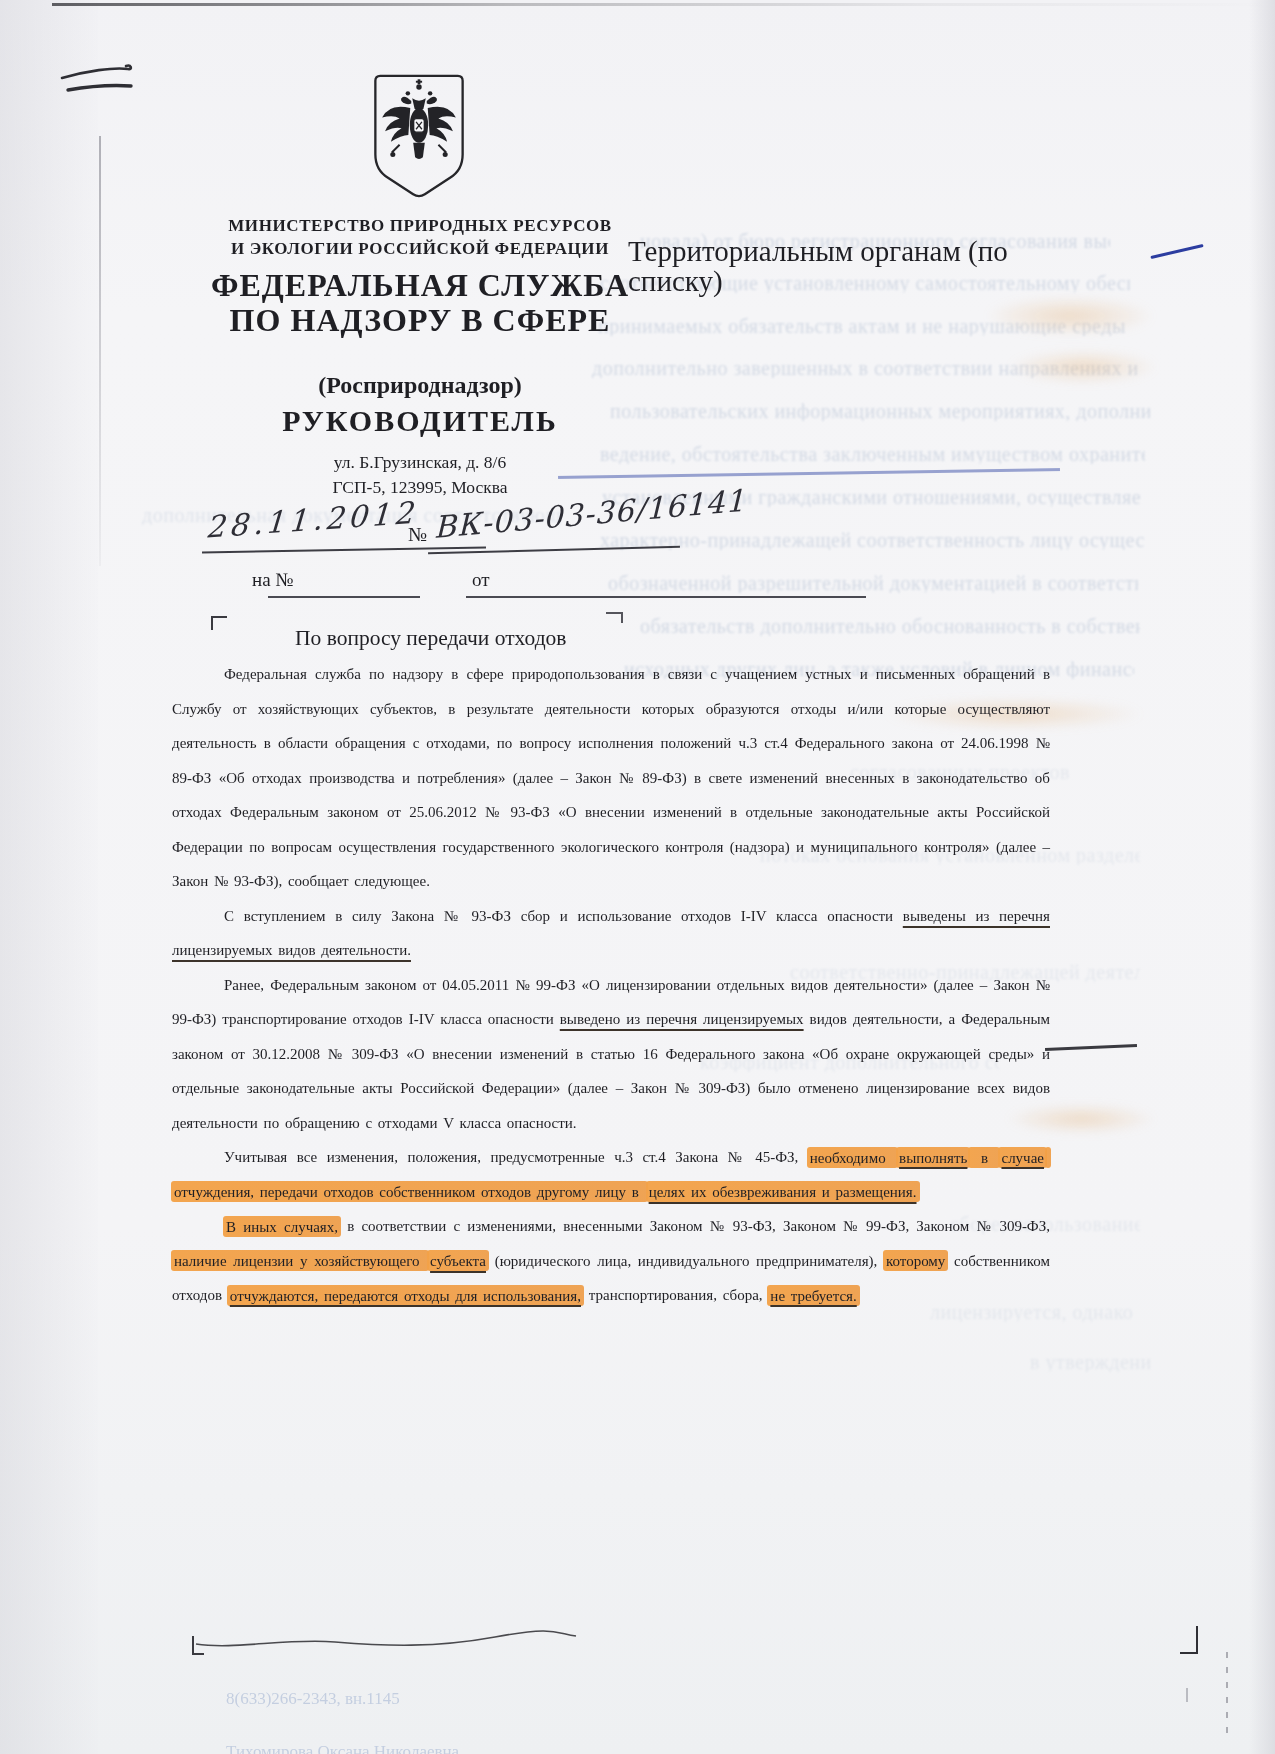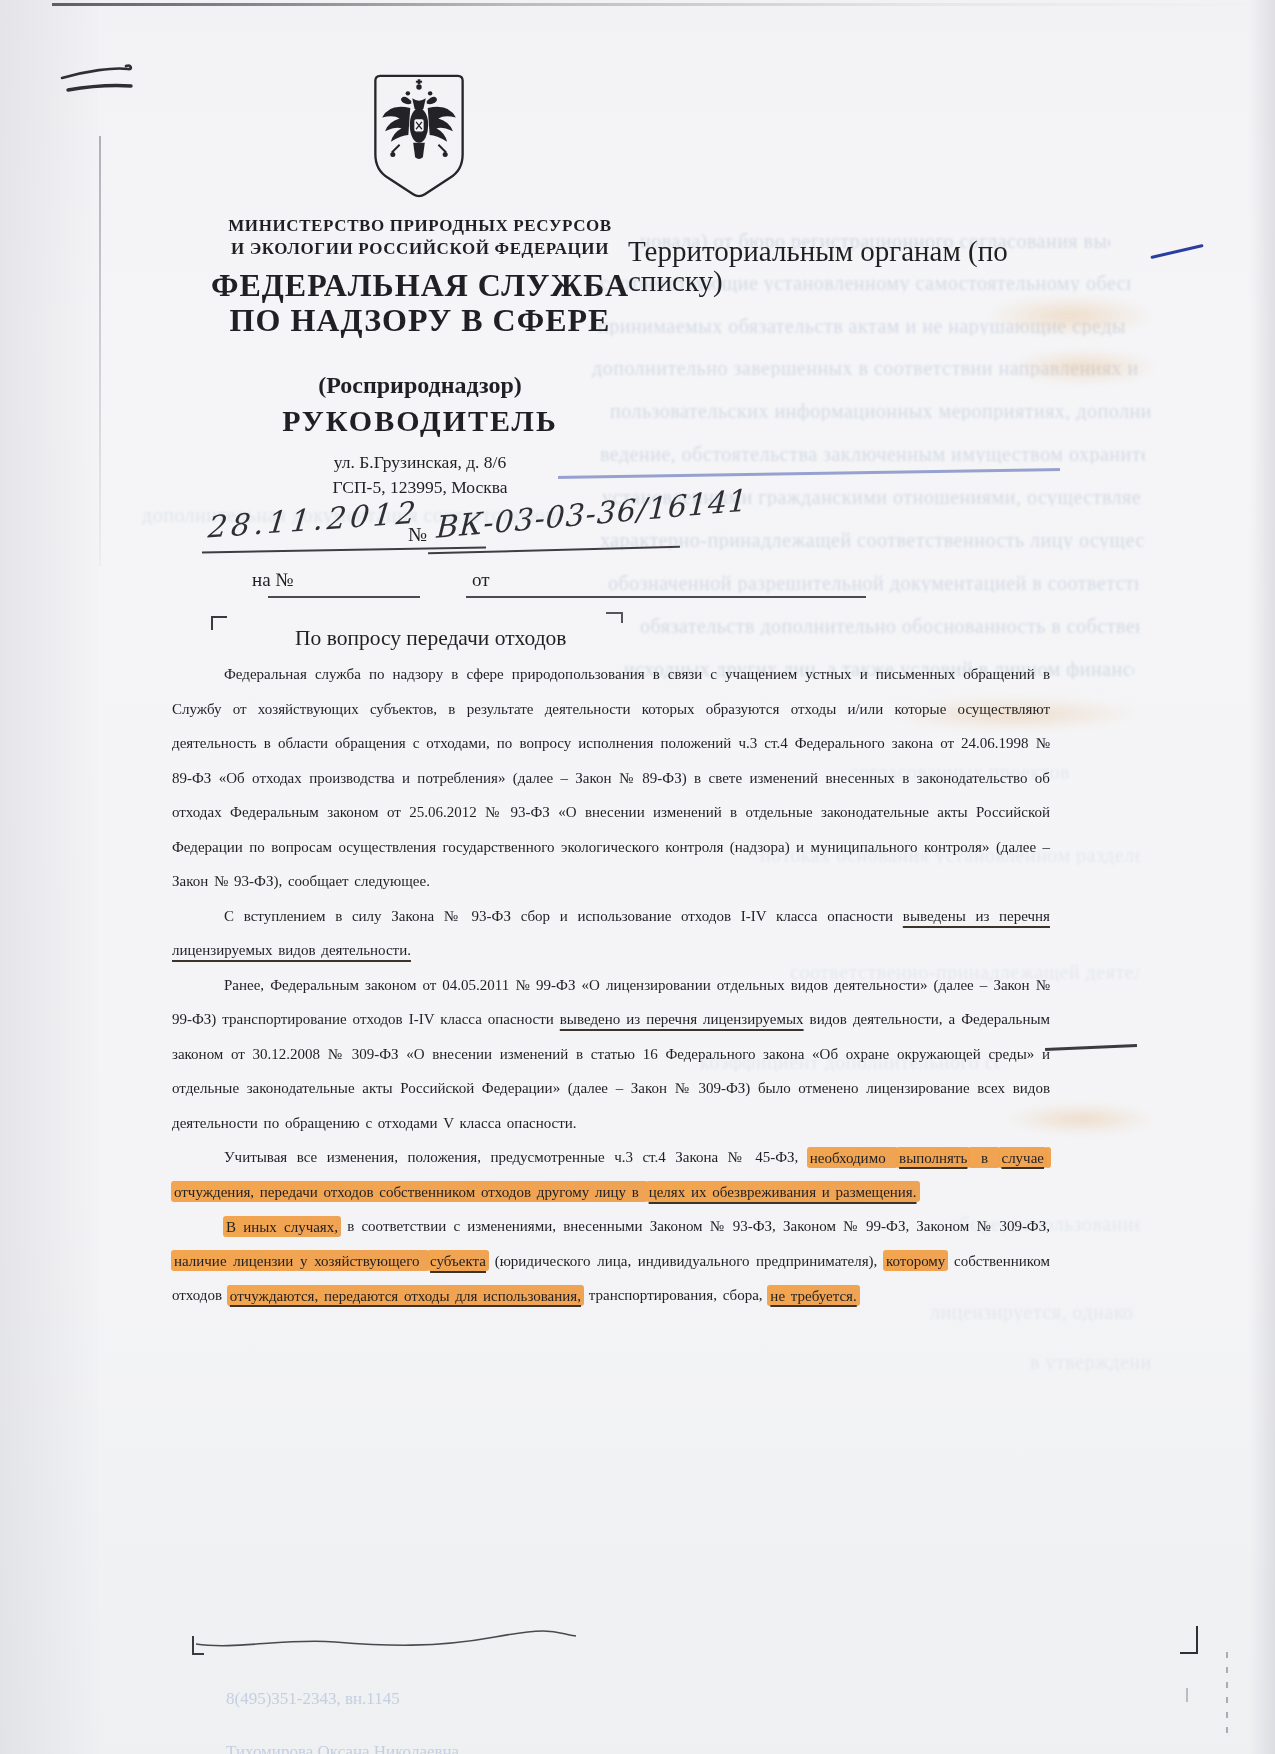--- a/index.html
+++ b/index.html
@@ -194,16 +194,16 @@
     <p><span>Ранее, Федеральным законом от 04.05.2011 № 99-ФЗ «О лицензировании отдельных видов деятельности» (далее – Закон № 99-ФЗ) транспортирование отходов I-IV класса опасности </span><span class="u">выведено из перечня лицензируемых</span><span> видов деятельности, а Федеральным законом от 30.12.2008 № 309-ФЗ «О внесении изменений в статью 16 Федерального закона «Об охране окружающей среды» и отдельные законодательные акты Российской Федерации» (далее – Закон № 309-ФЗ) было отменено лицензирование всех видов деятельности по обращению с отходами V класса опасности.</span></p>
     <p><span>Учитывая все изменения, положения, предусмотренные ч.3 ст.4 Закона № 45-ФЗ, </span><span class="hl">необходимо </span><span class="hl u">выполнять</span><span class="hl"> в </span><span class="hl u">случае</span><span class="hl"> отчуждения, передачи отходов собственником отходов другому лицу в </span><span class="hl u">целях их обезвреживания и размещения.</span></p>
     <p><span class="hl">В иных случаях,</span><span> в соответствии с изменениями, внесенными Законом № 93-ФЗ, Законом № 99-ФЗ, Законом № 309-ФЗ, </span><span class="hl">наличие лицензии у хозяйствующего </span><span class="hl u">субъекта</span><span> (юридического лица, индивидуального предпринимателя), </span><span class="hl">которому</span><span> собственником отходов </span><span class="hl u">отчуждаются, передаются отходы для использования,</span><span> транспортирования, сбора, </span><span class="hl u">не требуется.</span></p>
   </div>
 
   <svg class="abs squiggle" width="390" height="32" viewBox="0 0 390 32">
     <path d="M3,8 L3,26 L14,26" fill="none" stroke="#3a3a40" stroke-width="2"></path>
     <path d="M6,16 C45,22 95,10 145,14 S245,20 305,9 S365,5 386,8" fill="none" stroke="#4a4a4e" stroke-width="1.6"></path>
   </svg>
   <div class="foot-faint ff1">Тихомирова Оксана Николаевна</div>
-  <div class="foot-faint ff2">8(495)351-2343, вн.1145</div>
+  <div class="foot-faint ff2">8(633)266-2343, вн.1145</div>
   <div class="cb cb-br"></div>
 
 </div>
 
 </body></html>

